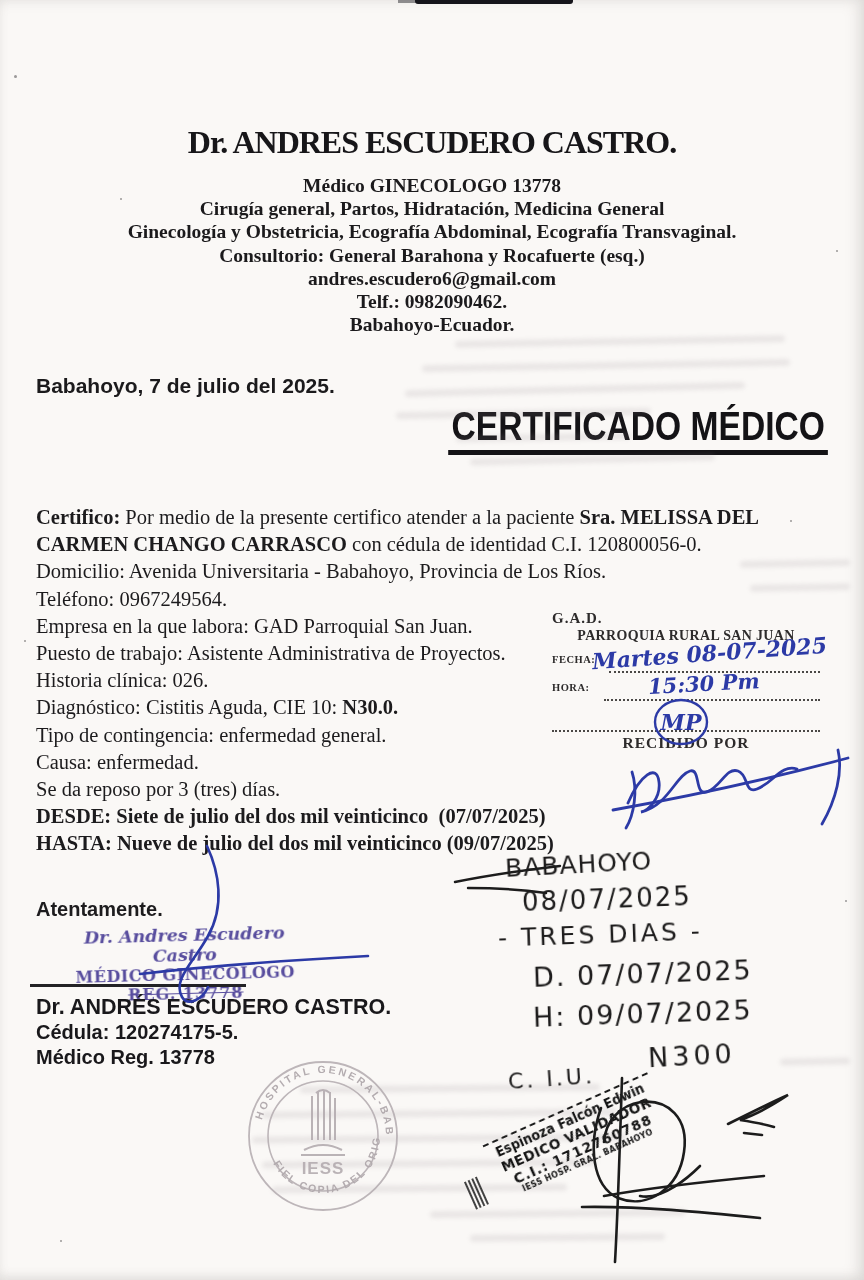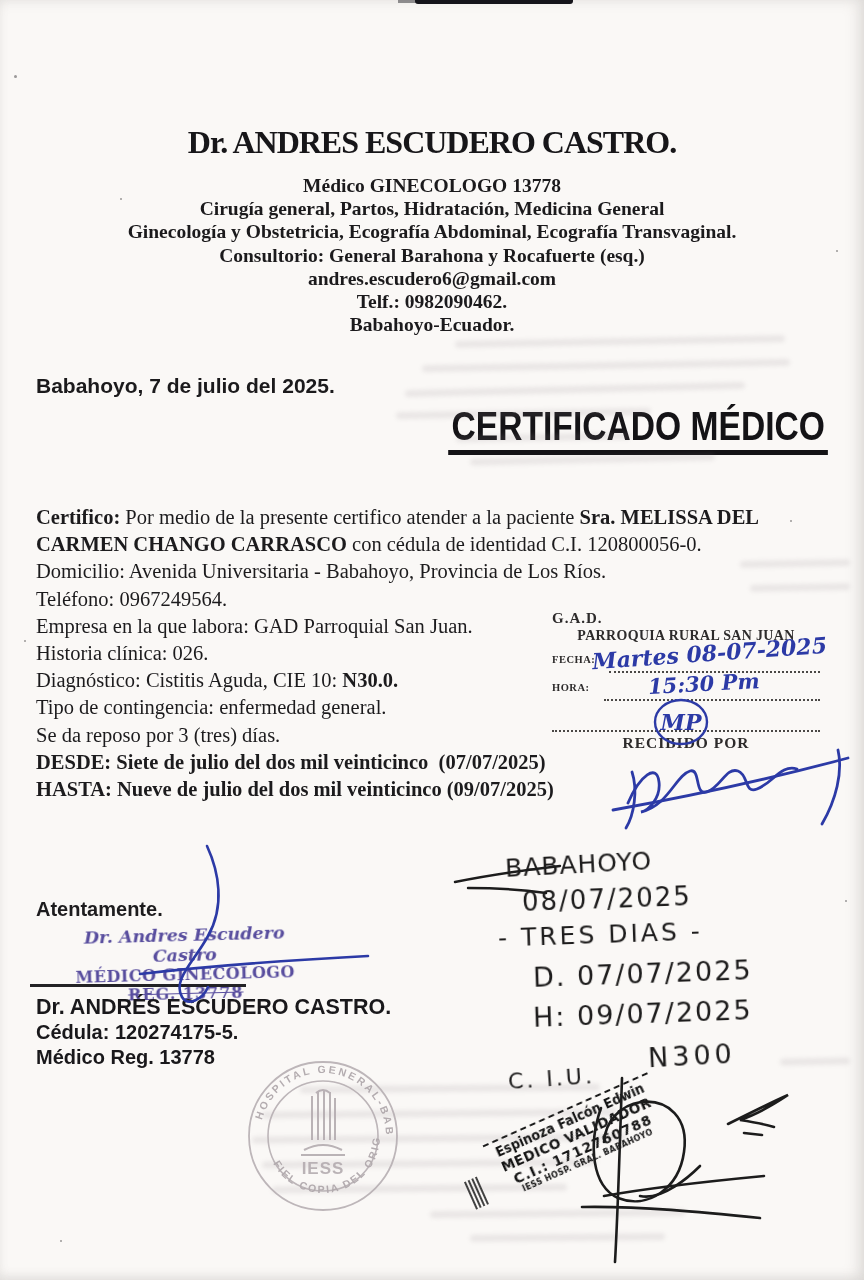--- a/index.html
+++ b/index.html
@@ -92,23 +92,25 @@
 
   <div class="dateline">Babahoyo, 7 de julio del 2025.</div>
   <div class="doc-title"><span>CERTIFICADO MÉDICO</span></div>
 
   <div class="body-lines" id="body-lines">
       <div class="body-line"><span class="b">Certifico:</span><span> Por medio de la presente certifico atender a la paciente </span><span class="b">Sra. MELISSA DEL</span></div>
       <div class="body-line"><span class="b">CARMEN CHANGO CARRASCO</span><span> con cédula de identidad C.I. 120800056-0.</span></div>
       <div class="body-line"><span>Domicilio: Avenida Universitaria - Babahoyo, Provincia de Los Ríos.</span></div>
       <div class="body-line"><span>Teléfono: 0967249564.</span></div>
       <div class="body-line"><span>Empresa en la que labora: GAD Parroquial San Juan.</span></div>
+      <div class="body-line"><span>Puesto de trabajo: Asistente Administrativa de Proyectos.</span></div>
       <div class="body-line"><span>Historia clínica: 026.</span></div>
       <div class="body-line"><span>Diagnóstico: Cistitis Aguda, CIE 10: </span><span class="b">N30.0.</span></div>
       <div class="body-line"><span>Tipo de contingencia: enfermedad general.</span></div>
+      <div class="body-line"><span>Causa: enfermedad.</span></div>
       <div class="body-line"><span>Se da reposo por 3 (tres) días.</span></div>
       <div class="body-line"><span class="b">DESDE: Siete de julio del dos mil veinticinco  (07/07/2025)</span></div>
       <div class="body-line"><span class="b">HASTA: Nueve de julio del dos mil veinticinco (09/07/2025)</span></div>
     </div>
 
   <div id="ghosts">
       <div class="ghost" style="left: 455px; top: 338px; width: 330px; transform: rotate(-1deg);"></div>
       <div class="ghost" style="left: 422px; top: 362px; width: 368px; transform: rotate(-1deg);"></div>
       <div class="ghost" style="left: 405px; top: 386px; width: 340px; transform: rotate(-1.4deg);"></div>
       <div class="ghost" style="left: 396px; top: 410px; width: 255px; transform: rotate(-1deg);"></div>

